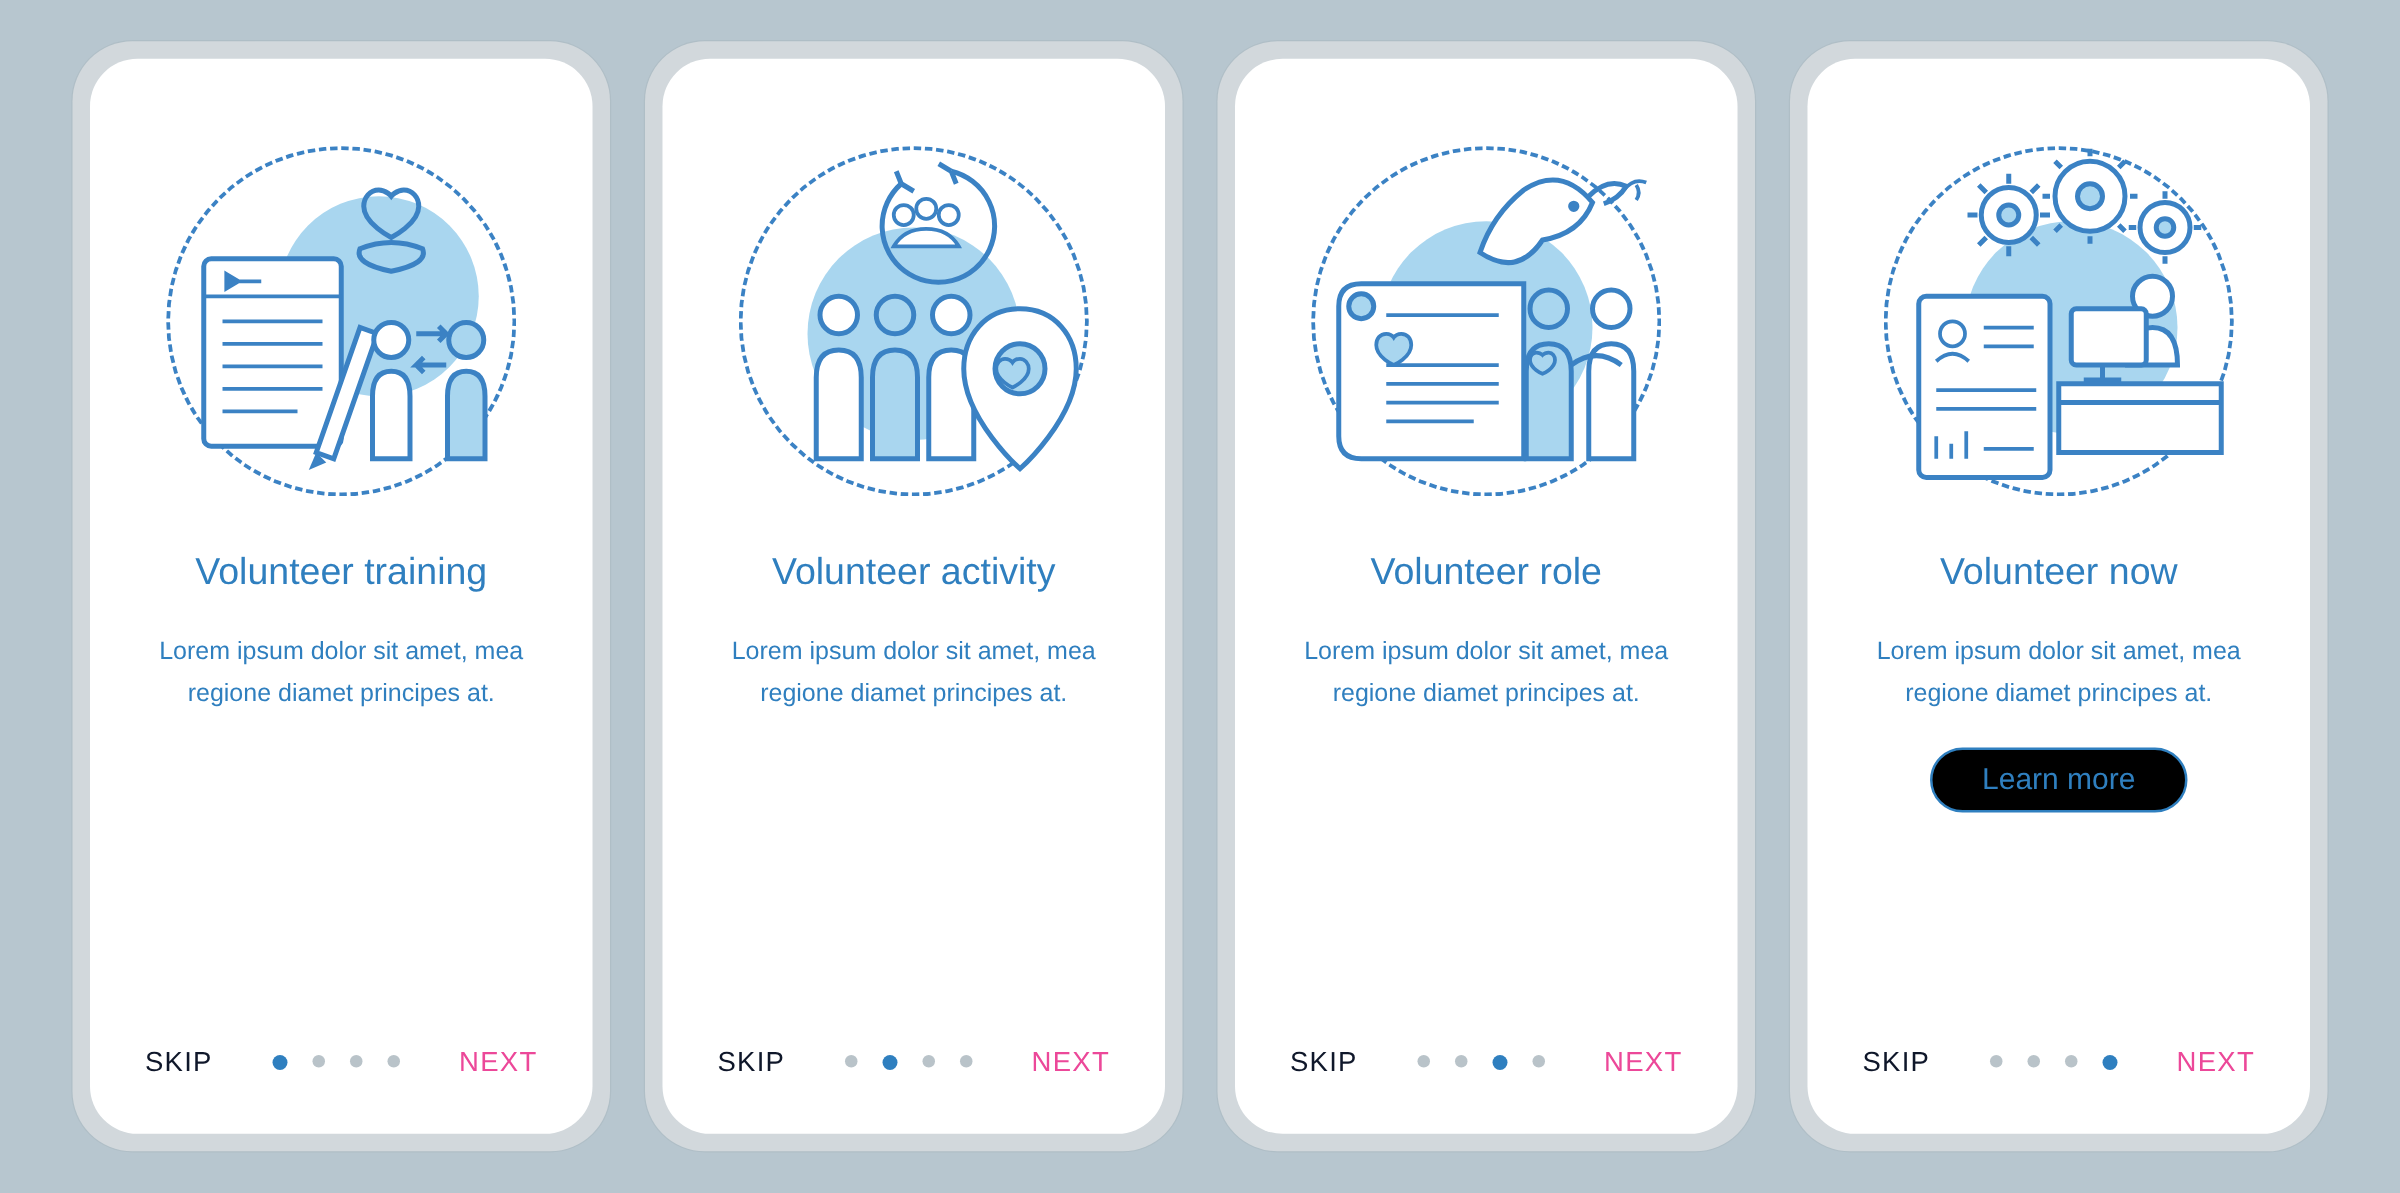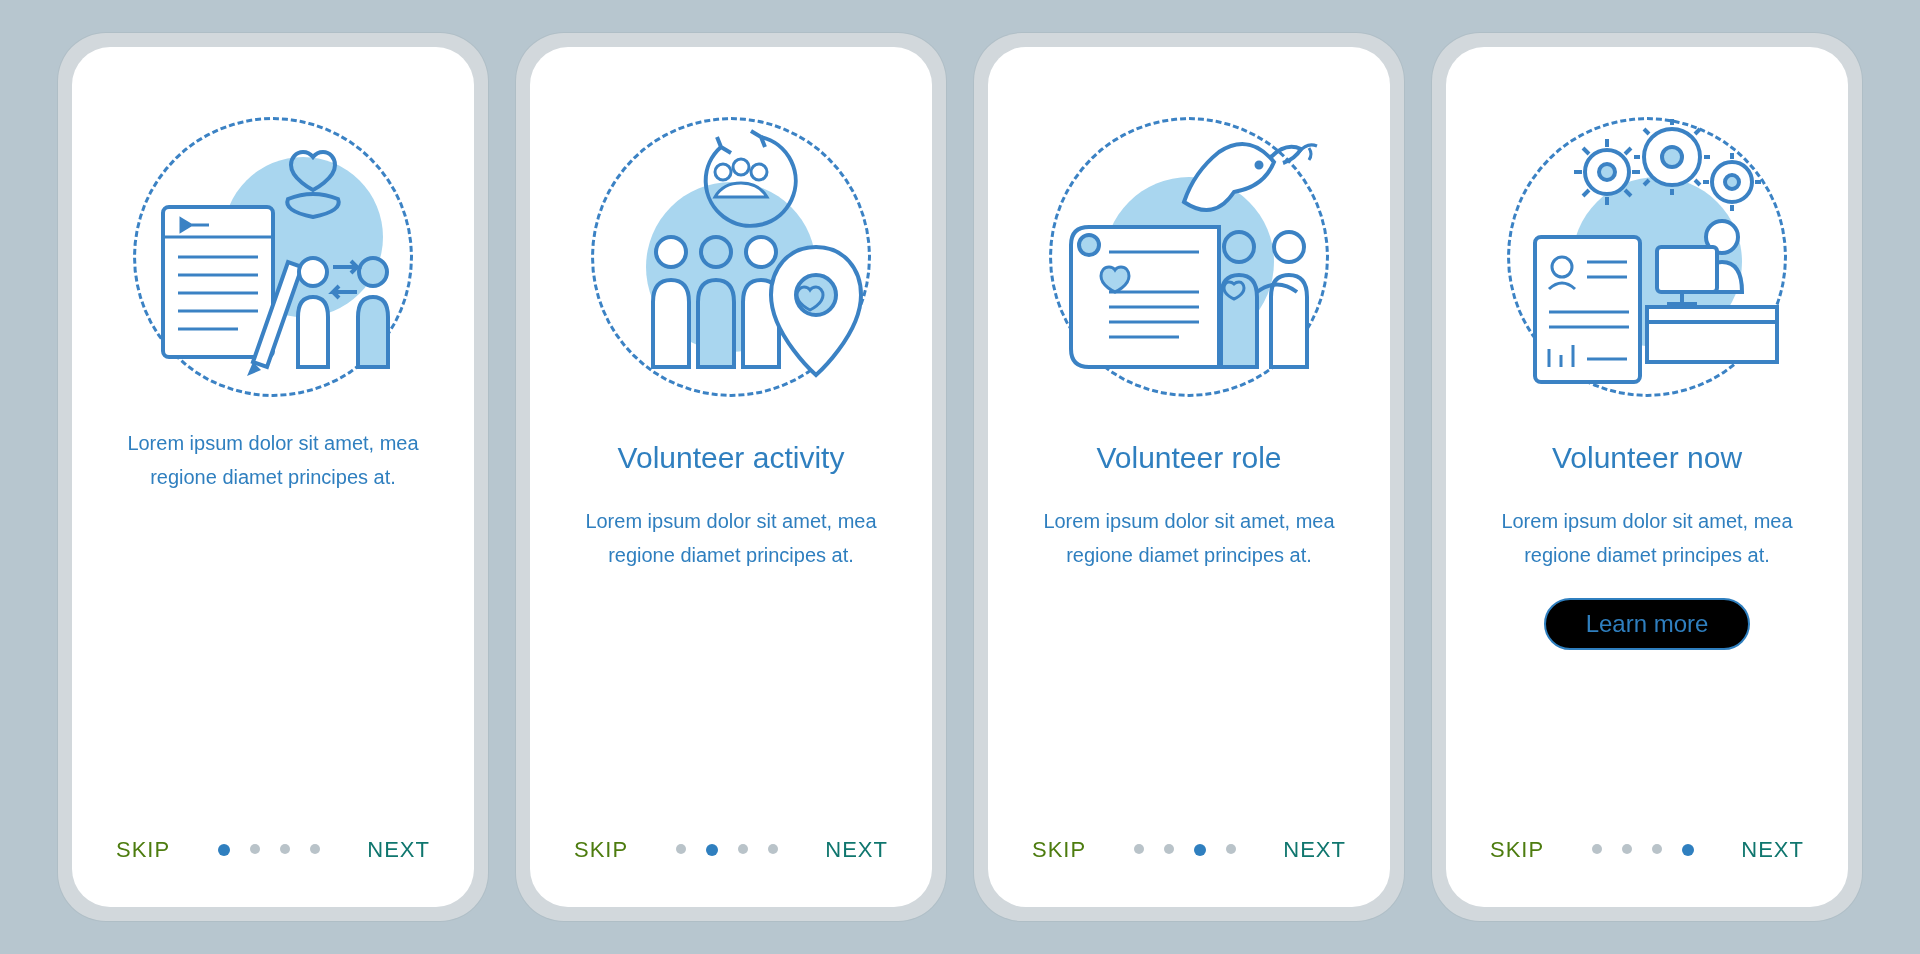--- a/index.html
+++ b/index.html
@@ -82,22 +82,22 @@
     right: 44px;
     display: flex;
     justify-content: space-between;
     align-items: center;
   }
   .skip, .next {
     font-size: 22px;
     letter-spacing: 1px;
     cursor: pointer;
   }
-  .skip { color: #4d7c0f; }
-  .next { color: #0f766e; font-weight: 500; }
+  .skip { color: #0f172a; }
+  .next { color: #ec4899; font-weight: 500; }
   .dots { display: flex; gap: 20px; }
   .dot {
     width: 10px; height: 10px; border-radius: 50%;
     background: #b9c3c9;
   }
   .dot.active { background: #2f7fbf; width: 12px; height: 12px; }
 </style>
 </head>
 <body>
 
@@ -123,20 +123,21 @@
   <g stroke="#3b82c4" stroke-width="4" fill="#fff">
     <circle cx="180" cy="155" r="14"></circle>
     <path d="M165 250 v-50 q0 -20 15 -20 q15 0 15 20 v50 z"></path>
     <circle cx="240" cy="155" r="14" fill="#a9d6ef"></circle>
     <path d="M225 250 v-50 q0 -20 15 -20 q15 0 15 20 v50 z" fill="#a9d6ef"></path>
   </g>
   <path d="M200 150 h24 l-6 -6 m6 6 l-6 6" stroke="#3b82c4" stroke-width="4" fill="none"></path>
   <path d="M224 175 h-24 l6 -6 m-6 6 l6 6" stroke="#3b82c4" stroke-width="4" fill="none"></path>
 </svg>
         </div>
+        <div class="title">Volunteer training</div>
         <div class="body">Lorem ipsum dolor sit amet, mea regione diamet principes at.</div>
         <div class="footer">
           <span class="skip">SKIP</span>
           <div class="dots">
             <span class="dot active"></span>
             <span class="dot"></span>
             <span class="dot"></span>
             <span class="dot"></span>
           </div>
           <span class="next">NEXT</span>

